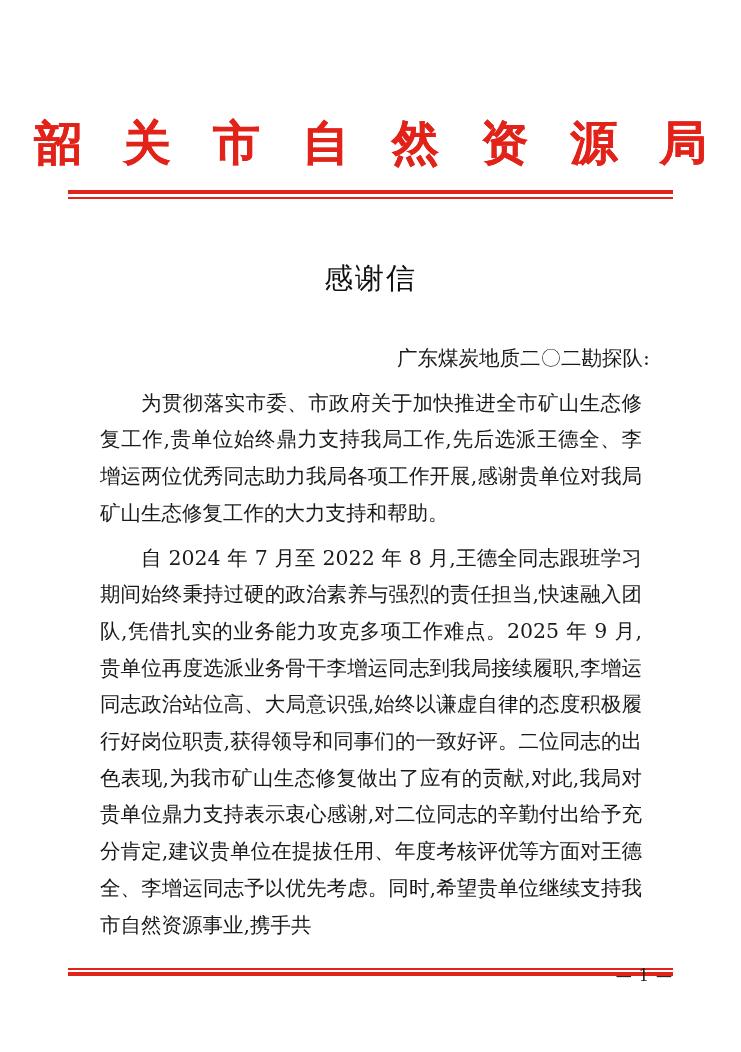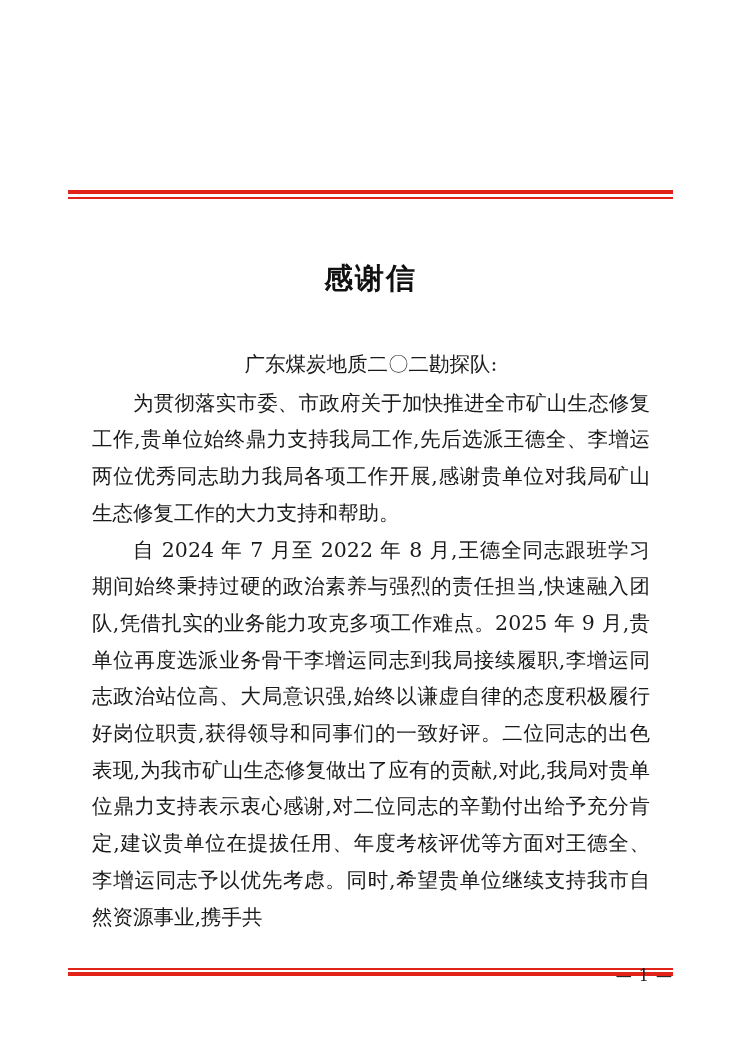--- a/index.html
+++ b/index.html
@@ -61,45 +61,45 @@
   .rule-gap-3 { height: 3px; }
 
   
   .doc-title {
     position: absolute;
     left: 0;
     top: 258px;
     width: 741px;
     text-align: center;
     font-family: "DejaVu Serif", "Liberation Serif", serif;
-    font-weight: bold;
+    font-weight: normal;
     font-size: 29px;
     line-height: 40px;
     color: #111111;
     letter-spacing: 2px;
   }
 
   
   .body-block {
     position: absolute;
     left: 92px;
     top: 340px;
     width: 558px;
     color: #1a1a1a;
     font-family: "DejaVu Serif", "Liberation Serif", serif;
     font-size: 20.5px;
     line-height: 36.7px;
   }
   .salutation {
-    margin: 6px 0 2px 0;
-    text-align: center;
+    margin: 0 0 2px 0;
+    text-align: right;
     white-space: nowrap;
   }
   .para {
-    margin: 0;
+    margin: 8px;
     text-align: justify;
     text-align-last: left;
     text-indent: 41px;
     word-break: break-all;
   }
   .para + .para {
     margin-top: 0;
   }
 
   
@@ -122,20 +122,23 @@
     line-height: 20px;
     color: #1a1a1a;
     letter-spacing: 1px;
   }
 </style>
 </head>
 <body>
 
 <div class="page">
 
+  <div class="masthead">
+    <div class="masthead-title">韶 关 市 自 然 资 源 局</div>
+  </div>
 
   <div class="rule-block-top">
     <div class="rule-thick"></div>
     <div class="rule-gap-3"></div>
     <div class="rule-thin"></div>
   </div>
 
   <div class="doc-title">感谢信</div>
 
   <div class="body-block">

